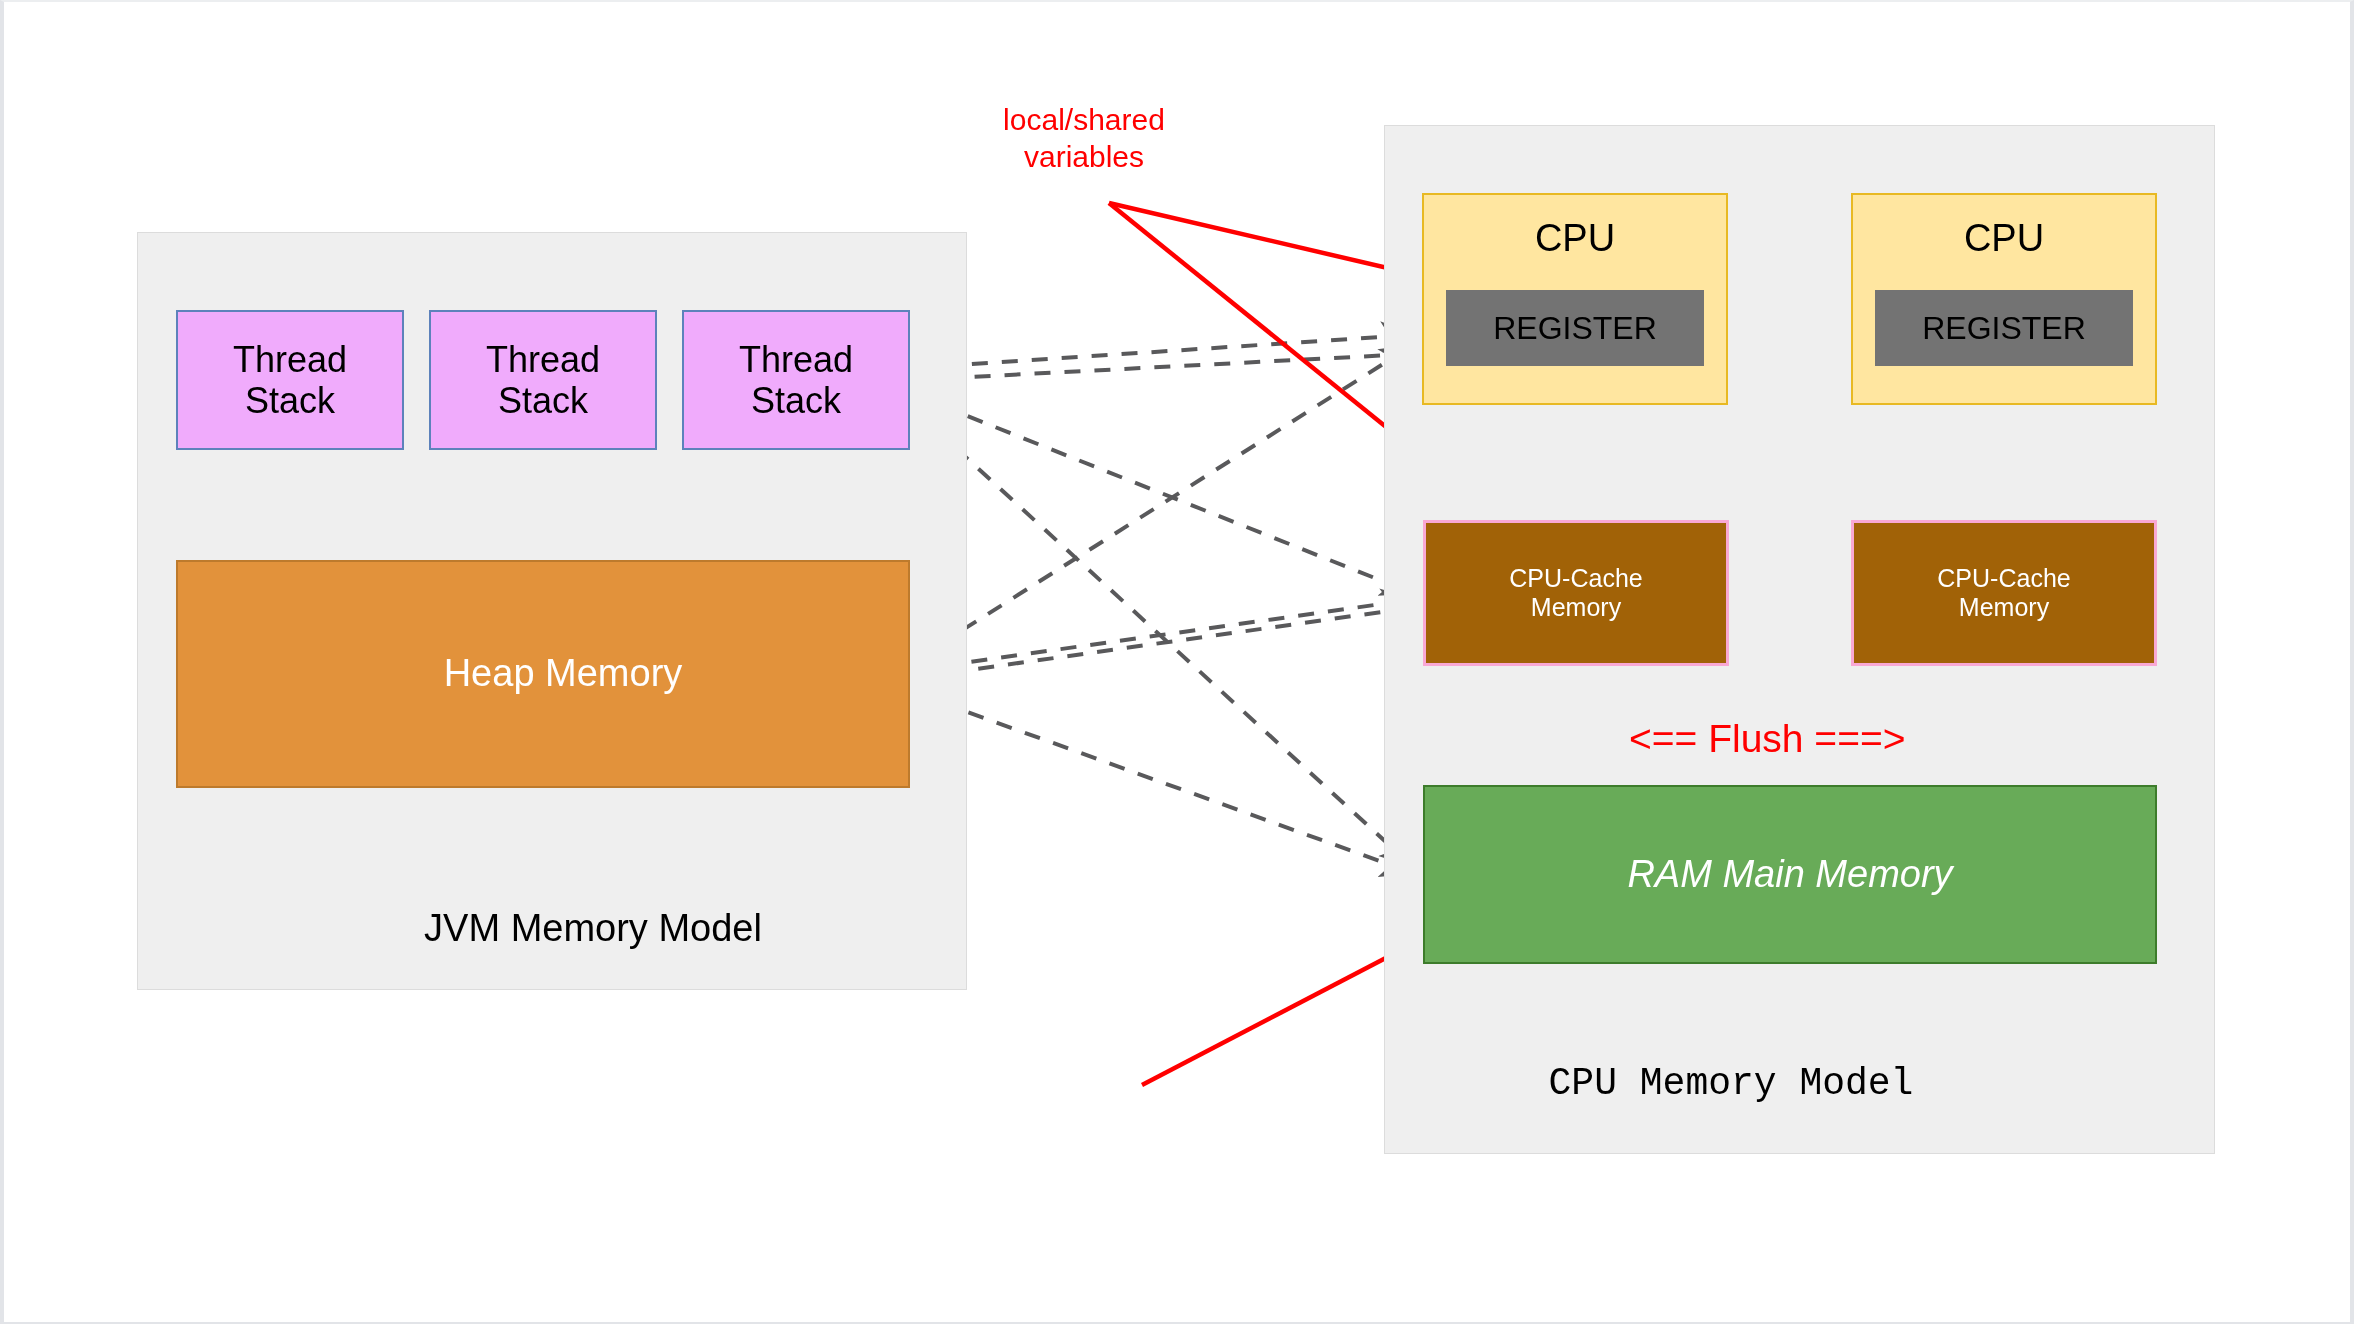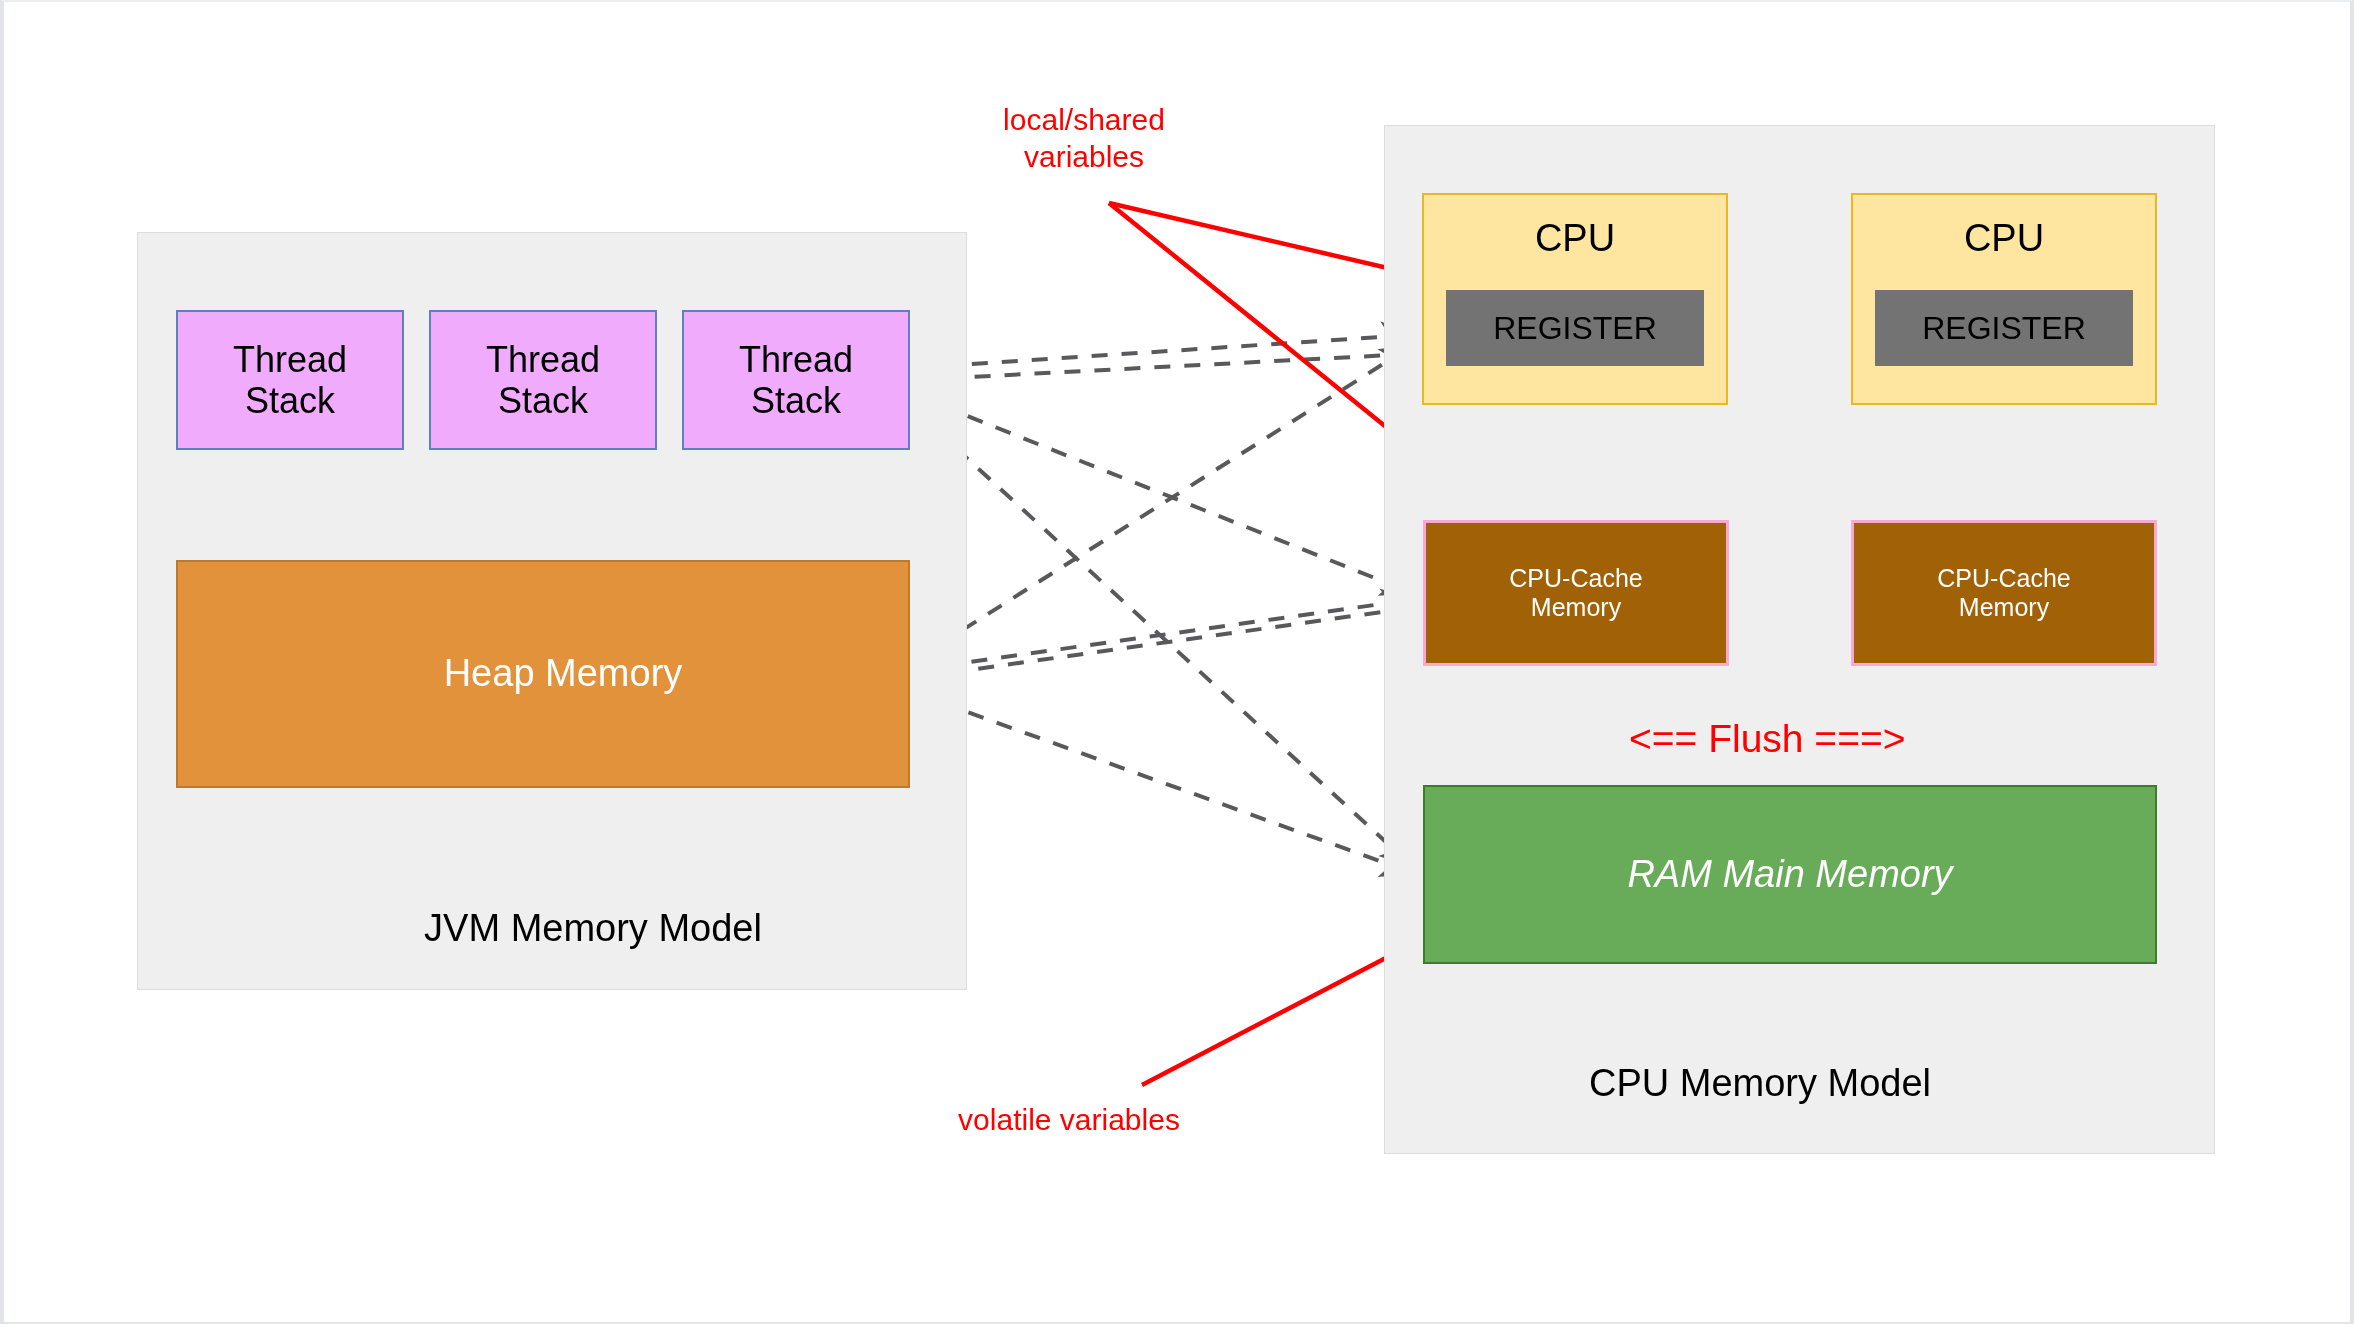--- a/index.html
+++ b/index.html
@@ -206,20 +206,19 @@
 
   <div class="box cpu-box" style="left:1847px; top:191px; width:306px; height:212px;">CPU</div>
   <div class="box register-box" style="left:1871px; top:288px; width:258px; height:76px;">REGISTER</div>
   <div class="box cpu-cache" style="left:1847px; top:518px; width:306px; height:146px;">CPU-Cache
 Memory</div>
 
   <div class="box ram-memory" style="left:1419px; top:783px; width:734px; height:179px;font-style:italic;">RAM Main Memory</div>
 
   <div class="flush-label" style="left:1660px; top:715px; width:240px; margin-left:-35px;">&lt;== Flush ===&gt;</div>
 
-  <div class="panel-title" style="left:1380px; top:1060px; width:752px;">CPU Memory Model</div>
+  <div class="panel-title" style="left:1351px; top:1060px; width:752px;font-family:Liberation Mono, monospace;">CPU Memory Model</div>
 
   <div class="annotation" style="left:920px; top:100px; width:320px;">local/shared
 variables</div>
 
-  <div class="annotation" style="left:880px; top:1100px; width:370px;">volatile variables</div>
 
 </div>
 
 </body></html>

